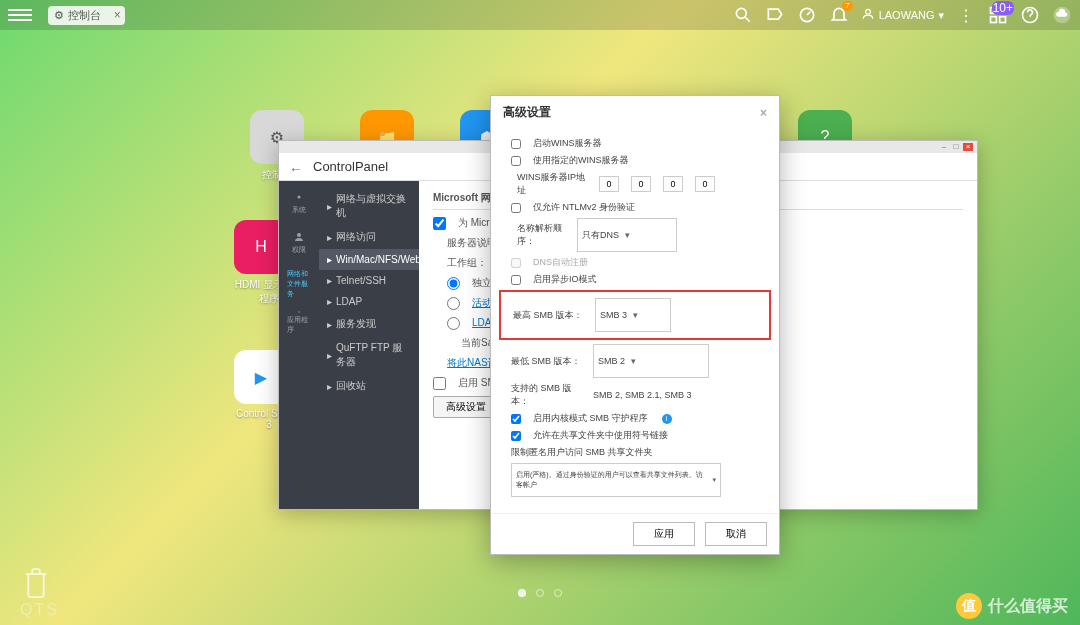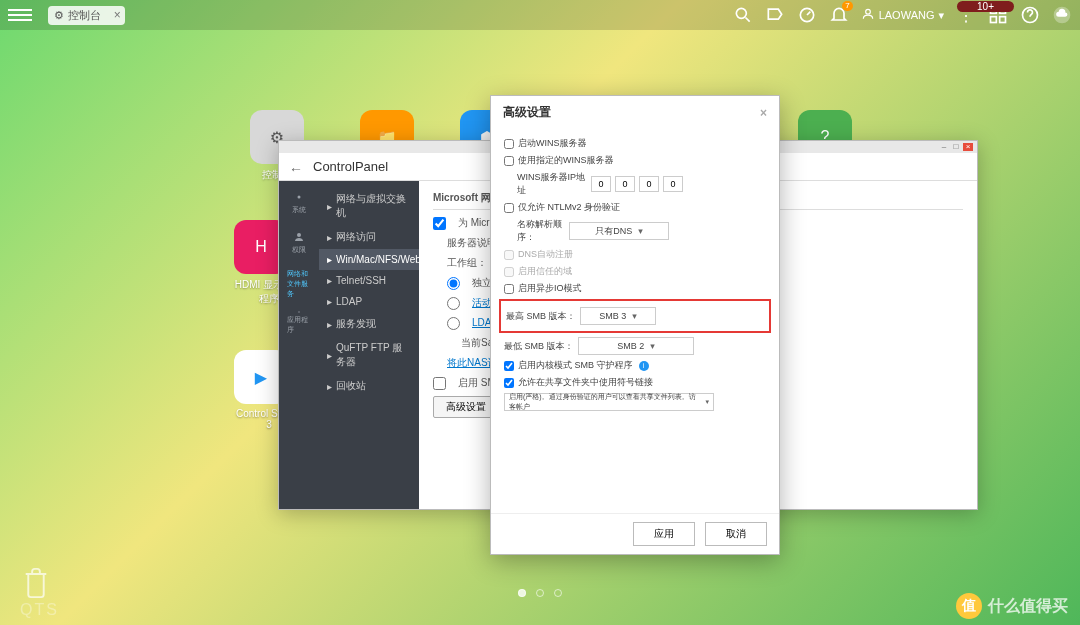--- a/index.html
+++ b/index.html
@@ -8,21 +8,21 @@
 
 .topbar { height: 30px; background: rgba(0,0,0,0.15); display: flex; align-items: center; padding: 0 8px; }
 .hamburger { width: 24px; height: 24px; display: flex; flex-direction: column; justify-content: center; gap: 3px; cursor: pointer; }
 .hamburger span { height: 2px; background: #fff; }
 .top-tab { background: rgba(255,255,255,0.85); border-radius: 4px; padding: 2px 24px 2px 6px; margin-left: 16px; display: flex; align-items: center; gap: 4px; position: relative; font-size: 11px; color: #555; }
 .top-tab .close { position: absolute; right: 4px; font-size: 12px; color: #777; }
 .top-icons { margin-left: auto; display: flex; align-items: center; gap: 12px; color: #fff; }
 .top-icons .ic { width: 20px; height: 20px; display: flex; align-items: center; justify-content: center; position: relative; }
 .top-icons .badge { position: absolute; top: -4px; right: -4px; background: #ff9800; color: #fff; font-size: 8px; border-radius: 6px; padding: 0 3px; line-height: 10px; }
 .top-user { display: flex; align-items: center; gap: 4px; font-size: 11px; }
-.bluebadge { background: #7f1d1d; color: #fff; font-size: 10px; border-radius: 6px; padding: 0 20px; position: absolute; top: -4px; right: -6px; }
+.bluebadge { background: #8b5cf6; color: #fff; font-size: 12px; border-radius: 6px; padding: 0 1px; position: absolute; top: -4px; right: -6px; }
 .dicon { width: 54px; height: 54px; border-radius: 12px; display: flex; align-items: center; justify-content: center; color: #fff; }
 .dicon.gray { background: #d8d8d8; color: #555; }
 .dicon.orange { background: #ff9800; }
 .dicon.blue { background: #2196f3; }
 .dicon.pink { background: #e91e63; }
 .dicon.white { background: #fff; color: #2196f3; }
 .dicon.green { background: #4caf50; }
 .dlabel { color: #fff; font-size: 10px; text-align: center; margin-top: 4px; text-shadow: 0 1px 2px rgba(0,0,0,0.4); max-width: 70px; }
 
 
@@ -50,27 +50,27 @@
 .cp-indent { margin-left: 14px; }
 .cp-link { color: #0077cc; text-decoration: underline; cursor: pointer; }
 .cp-btn { border: 1px solid #aaa; background: #f5f5f5; padding: 3px 12px; font-size: 10px; cursor: pointer; border-radius: 2px; }
 .cp-footer { position: absolute; bottom: 10px; left: 50%; transform: translateX(30px); }
 
 
 .modal { position: absolute; left: 490px; top: 95px; width: 290px; height: 460px; background: #fff; border: 1px solid #bbb; box-shadow: 0 6px 24px rgba(0,0,0,0.3); display: flex; flex-direction: column; }
 .modal-title { padding: 8px 12px; font-size: 12px; font-weight: bold; color: #333; display: flex; justify-content: space-between; align-items: center; }
 .modal-title .x { color: #aaa; cursor: pointer; font-size: 12px; }
 .modal-body { flex: 1; padding: 4px 12px 8px; overflow-y: auto; font-size: 9px; color: #444; }
-.mrow { display: flex; align-items: center; margin: 4px 1px; gap: 4px; }
+.mrow { display: flex; align-items: center; margin: 4px 8px; gap: 12px; }
 .mrow.gray { color: #aaa; }
 .mrow input[type=checkbox] { width: 10px; height: 10px; }
 .mlabel { flex: 0 0 70px; }
 .mlabel-s { flex: 0 0 48px; }
 .minput { width: 20px; height: 16px; border: 1px solid #ccc; font-size: 9px; text-align: center; }
-.mselect { border: 1px solid #ccc; height: 18px; font-size: 9px; padding: 0 4px; background: #fff; position: relative; display: flex; align-items: center; justify-content: center; }
+.mselect { border: 1px solid #ccc; height: 18px; font-size: 9px; padding: 16px 4px; background: #fff; position: relative; display: flex; align-items: center; justify-content: flex-start; }
 .mselect::after { content: "▾"; color: #666; margin-left: 6px; }
 .redbox { border: 2px solid #e53935; padding: 2px 4px; margin: 2px -4px; }
 .infoic { display: inline-flex; width: 10px; height: 10px; background: #2196f3; color: #fff; border-radius: 50%; font-size: 7px; align-items: center; justify-content: center; margin-left: 2px; }
 .modal-footer { padding: 8px 12px; display: flex; justify-content: flex-end; gap: 10px; border-top: 1px solid #eee; }
 .mbtn { border: 1px solid #bbb; background: #fff; padding: 4px 20px; font-size: 10px; cursor: pointer; }
 
 
 .trash { position: absolute; bottom: 20px; left: 20px; color: rgba(255,255,255,0.7); }
 .qts { position: absolute; bottom: 6px; left: 20px; color: rgba(255,255,255,0.35); font-size: 16px; letter-spacing: 2px; }
 .dots { position: absolute; bottom: 28px; left: 50%; transform: translateX(-50%); display: flex; gap: 10px; }
@@ -306,24 +306,20 @@
     <div class="mrow" style="margin-left:14px">
       <span class="mlabel-s">名称解析顺序：</span>
       <div class="mselect" style="width:100px">
           <span>只有DNS</span>
         </div>
     </div>
     <div class="mrow gray">
         <input type="checkbox" disabled="" style="">
         <span>DNS自动注册</span>
       </div>
-    <div class="mrow gray">
-        <input type="checkbox" disabled="" style="">
-        <span>启用信任的域</span>
-      </div>
     <div class="mrow">
         <input type="checkbox" style="">
         <span>启用异步IO模式</span>
       </div>
 
     <div class="redbox">
       <div class="mrow">
         <span class="mlabel">最高 SMB 版本：</span>
         <div class="mselect" style="width:76px">
             <span>SMB 3</span>
@@ -331,27 +327,34 @@
       </div>
     </div>
 
     <div class="mrow">
       <span class="mlabel">最低 SMB 版本：</span>
       <div class="mselect" style="width:116px">
           <span>SMB 2</span>
         </div>
     </div>
     <div class="mrow">
+      <span class="mlabel">支持的 SMB 版本：</span>
+      <span>SMB 2, SMB 2.1, SMB 3</span>
+    </div>
+    <div class="mrow">
         <input type="checkbox" checked="" style="">
         <span>启用内核模式 SMB 守护程序</span>
         <span class="infoic">i</span>
       </div>
     <div class="mrow">
         <input type="checkbox" checked="" style="">
         <span>允许在共享文件夹中使用符号链接</span>
+      </div>
+    <div class="mrow">
+        <span>限制匿名用户访问 SMB 共享文件夹</span>
       </div>
     <div class="mrow">
         <div class="mselect" style="width:210px;font-size:7px">
           <span>启用(严格)。通过身份验证的用户可以查看共享文件列表。访客帐户</span>
         </div>
       </div>
 
   </div>
   <div class="modal-footer">
     <button class="mbtn">应用</button>

